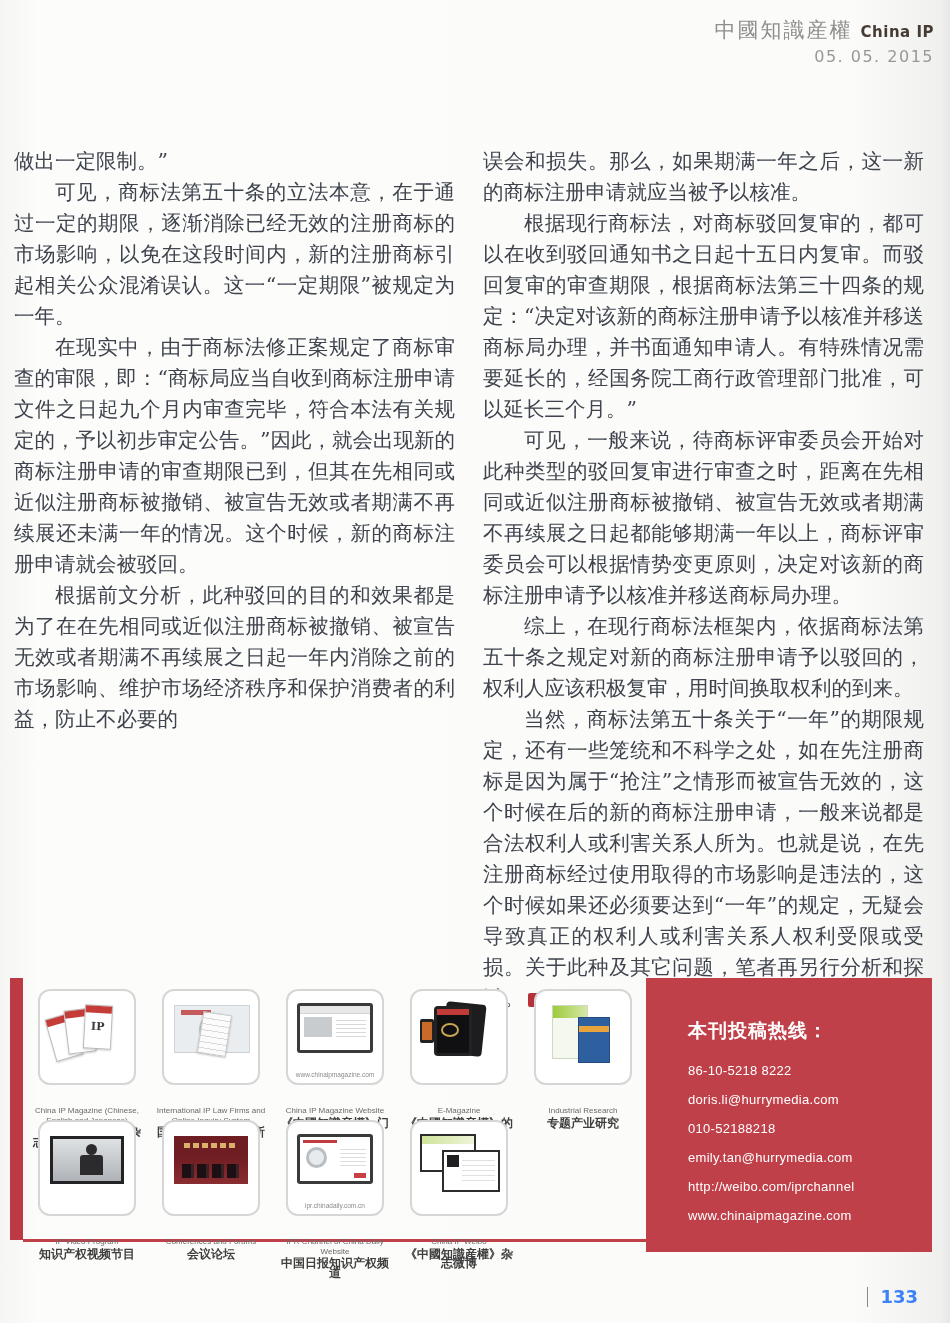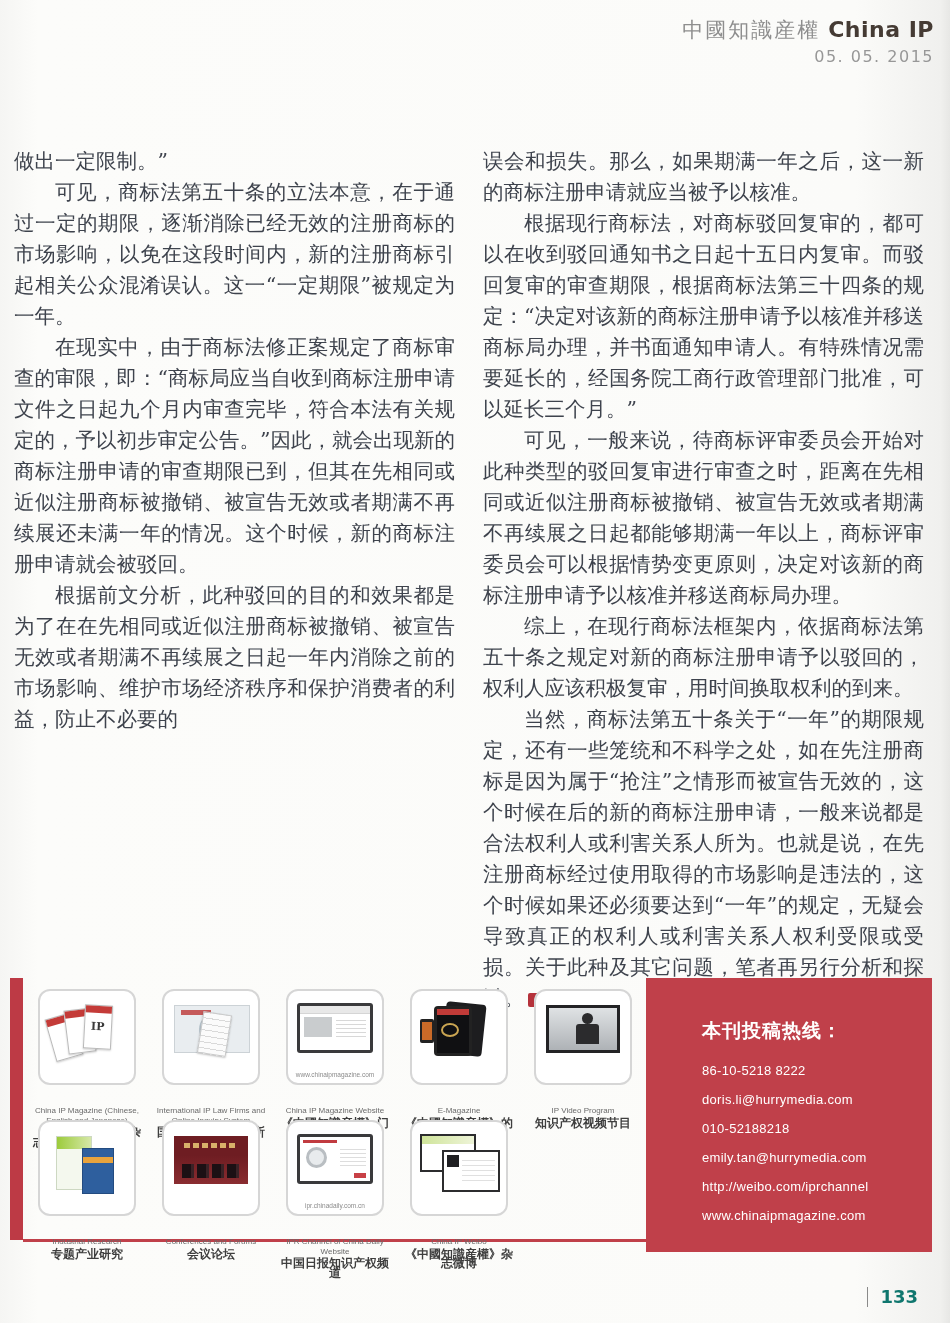--- a/index.html
+++ b/index.html
@@ -4,36 +4,36 @@
 <style>
   html,body{margin:0;padding:0;}
   body{
     width:950px;height:1323px;position:relative;overflow:hidden;
     background:linear-gradient(90deg,#f5f5f3 0%,#fcfcfa 4%,#fbfbf9 90%,#f0f0ee 99%,#e7e7e5 100%);
     font-family:"DejaVu Sans",sans-serif;
   }
   
   .hdr{position:absolute;top:16px;right:16px;text-align:right;}
   .hdr .cnbrand{font-size:21px;color:#8e8e8e;letter-spacing:2px;}
-  .hdr .enbrand{font-size:22px;font-weight:bold;color:#453b34;margin-left:8px;letter-spacing:.5px;}
+  .hdr .enbrand{font-size:15px;font-weight:bold;color:#453b34;margin-left:8px;letter-spacing:.5px;}
   .hdr .date{font-size:16px;color:#979797;letter-spacing:1.5px;margin-top:3px;}
   
   .article{position:absolute;top:146px;left:14px;width:922px;display:flex;gap:28px;}
   .col{width:441px;font-family:"DejaVu Serif","DejaVu Sans",serif;font-size:20.5px;line-height:31px;
        color:#3e434d;text-align:justify;}
   .col p{margin:0;}
   .col p.ind{text-indent:2em;}
   .ip-mark{display:inline-block;background:#b5323b;color:#fff;font:italic bold 12px/14px "DejaVu Sans",sans-serif;
        padding:0 3px;border-radius:2px;margin-left:4px;vertical-align:1px;}
   
   .ad{position:absolute;left:10px;top:976px;width:922px;height:278px;}
   .ad-bar{position:absolute;left:0;top:2px;width:13px;height:262px;background:#bd3a45;}
   .ad-redline{position:absolute;left:13px;top:263px;width:624px;height:3px;background:#c0404a;}
   .ad-panel{position:absolute;left:636px;top:2px;width:286px;height:274px;background:#c0404a;
-       color:#fff;font-family:"Liberation Sans",sans-serif;box-sizing:border-box;padding:40px 0 0 56px;}
+       color:#fff;font-family:"Liberation Sans",sans-serif;box-sizing:border-box;padding:40px 0 0 42px;}
   .ad-panel .ttl{font-size:19px;font-weight:bold;letter-spacing:1px;margin-bottom:12px;}
   .ad-panel .ln{font-size:13px;line-height:29px;letter-spacing:.3px;}
   .grid{position:absolute;left:15px;top:2px;width:620px;display:grid;
         grid-template-columns:repeat(5,124px);grid-auto-rows:131px;}
   .cell{display:flex;flex-direction:column;align-items:center;padding-top:11px;box-sizing:border-box;}
   .thumb{position:relative;width:94px;height:92px;border:2px solid #d6d6d6;border-radius:12px;
          background:#fff;flex:none;overflow:hidden;}
   .en{margin-top:21px;font:8px/9.5px "Liberation Sans",sans-serif;color:#6a6a6a;text-align:center;max-width:118px;}
   .cn{margin-top:3px;font-weight:bold;font-size:12px;line-height:9.5px;color:#3e3e3e;text-align:center;max-width:118px;}
   .cap{position:absolute;left:0;right:0;bottom:5px;text-align:center;
@@ -79,21 +79,21 @@
   .cf::after{content:"";position:absolute;left:8px;bottom:6px;width:58px;height:14px;background:repeating-linear-gradient(90deg,#1c1014 0 9px,#3a2226 9px 12px,transparent 12px 15px);}
   .np{position:absolute;left:20px;top:10px;width:54px;height:64px;background:#fff;border:3px solid #232327;box-sizing:border-box;}
   .np::before{content:"";position:absolute;right:2px;top:2px;width:20px;height:14px;background:#b9494d;}
   .np::after{content:"";position:absolute;left:3px;top:4px;width:22px;height:44px;background:repeating-linear-gradient(#fff 0 4px,#cfcfcf 4px 5px);}
   .w1{position:absolute;left:8px;top:12px;width:56px;height:38px;background:#fff;border:2px solid #2c2c2e;box-sizing:border-box;}
   .w1::before{content:"";position:absolute;left:0;top:0;right:0;height:8px;background:linear-gradient(90deg,#cfe49a,#eef4d8);}
   .w2{position:absolute;left:30px;top:28px;width:58px;height:42px;background:#fff;border:2px solid #2c2c2e;box-sizing:border-box;}
   .w2::before{content:"";position:absolute;left:3px;top:3px;width:12px;height:12px;background:#1f1f22;}
   .w2::after{content:"";position:absolute;left:18px;top:4px;right:3px;height:26px;background:repeating-linear-gradient(#fff 0 4px,#e0e0e0 4px 5px);}
   
-  .pnum{position:absolute;right:32px;bottom:16px;font:bold 18px "DejaVu Sans",sans-serif;color:#0f766e;
+  .pnum{position:absolute;right:32px;bottom:16px;font:bold 18px "DejaVu Sans",sans-serif;color:#3b82f6;
         border-left:1.5px solid #8a8a8a;padding-left:12px;line-height:20px;}
 </style>
 </head>
 <body>
 
 <div class="hdr">
   <div>
     <span class="cnbrand">中國知識産權</span><span class="enbrand">China IP</span>
   </div>
   <div class="date">05. 05. 2015</div>
@@ -158,35 +158,35 @@
           <div class="t1">
             <div class="s"></div>
           </div>
           <div class="ph"></div>
       </div>
       <div class="en">E-Magazine</div>
       <div class="cn">《中國知識産權》的期限规定</div>
     </div>
     <div class="cell">
       <div class="thumb">
+        <div class="b1"></div>
+          <div class="b2"></div>
+      </div>
+      <div class="en">Industrial Research</div>
+      <div class="cn">专题产业研究</div>
+    </div>
+
+    <div class="cell">
+      <div class="thumb">
         <div class="fr">
             <div class="sc"></div>
           </div>
       </div>
       <div class="en">IP Video Program</div>
       <div class="cn">知识产权视频节目</div>
-    </div>
-
-    <div class="cell">
-      <div class="thumb">
-        <div class="b1"></div>
-          <div class="b2"></div>
-      </div>
-      <div class="en">Industrial Research</div>
-      <div class="cn">专题产业研究</div>
     </div>
     <div class="cell">
       <div class="thumb">
         <div class="cf"></div>
       </div>
       <div class="en">Conferences and Forums</div>
       <div class="cn">会议论坛</div>
     </div>
     <div class="cell">
       <div class="thumb">

